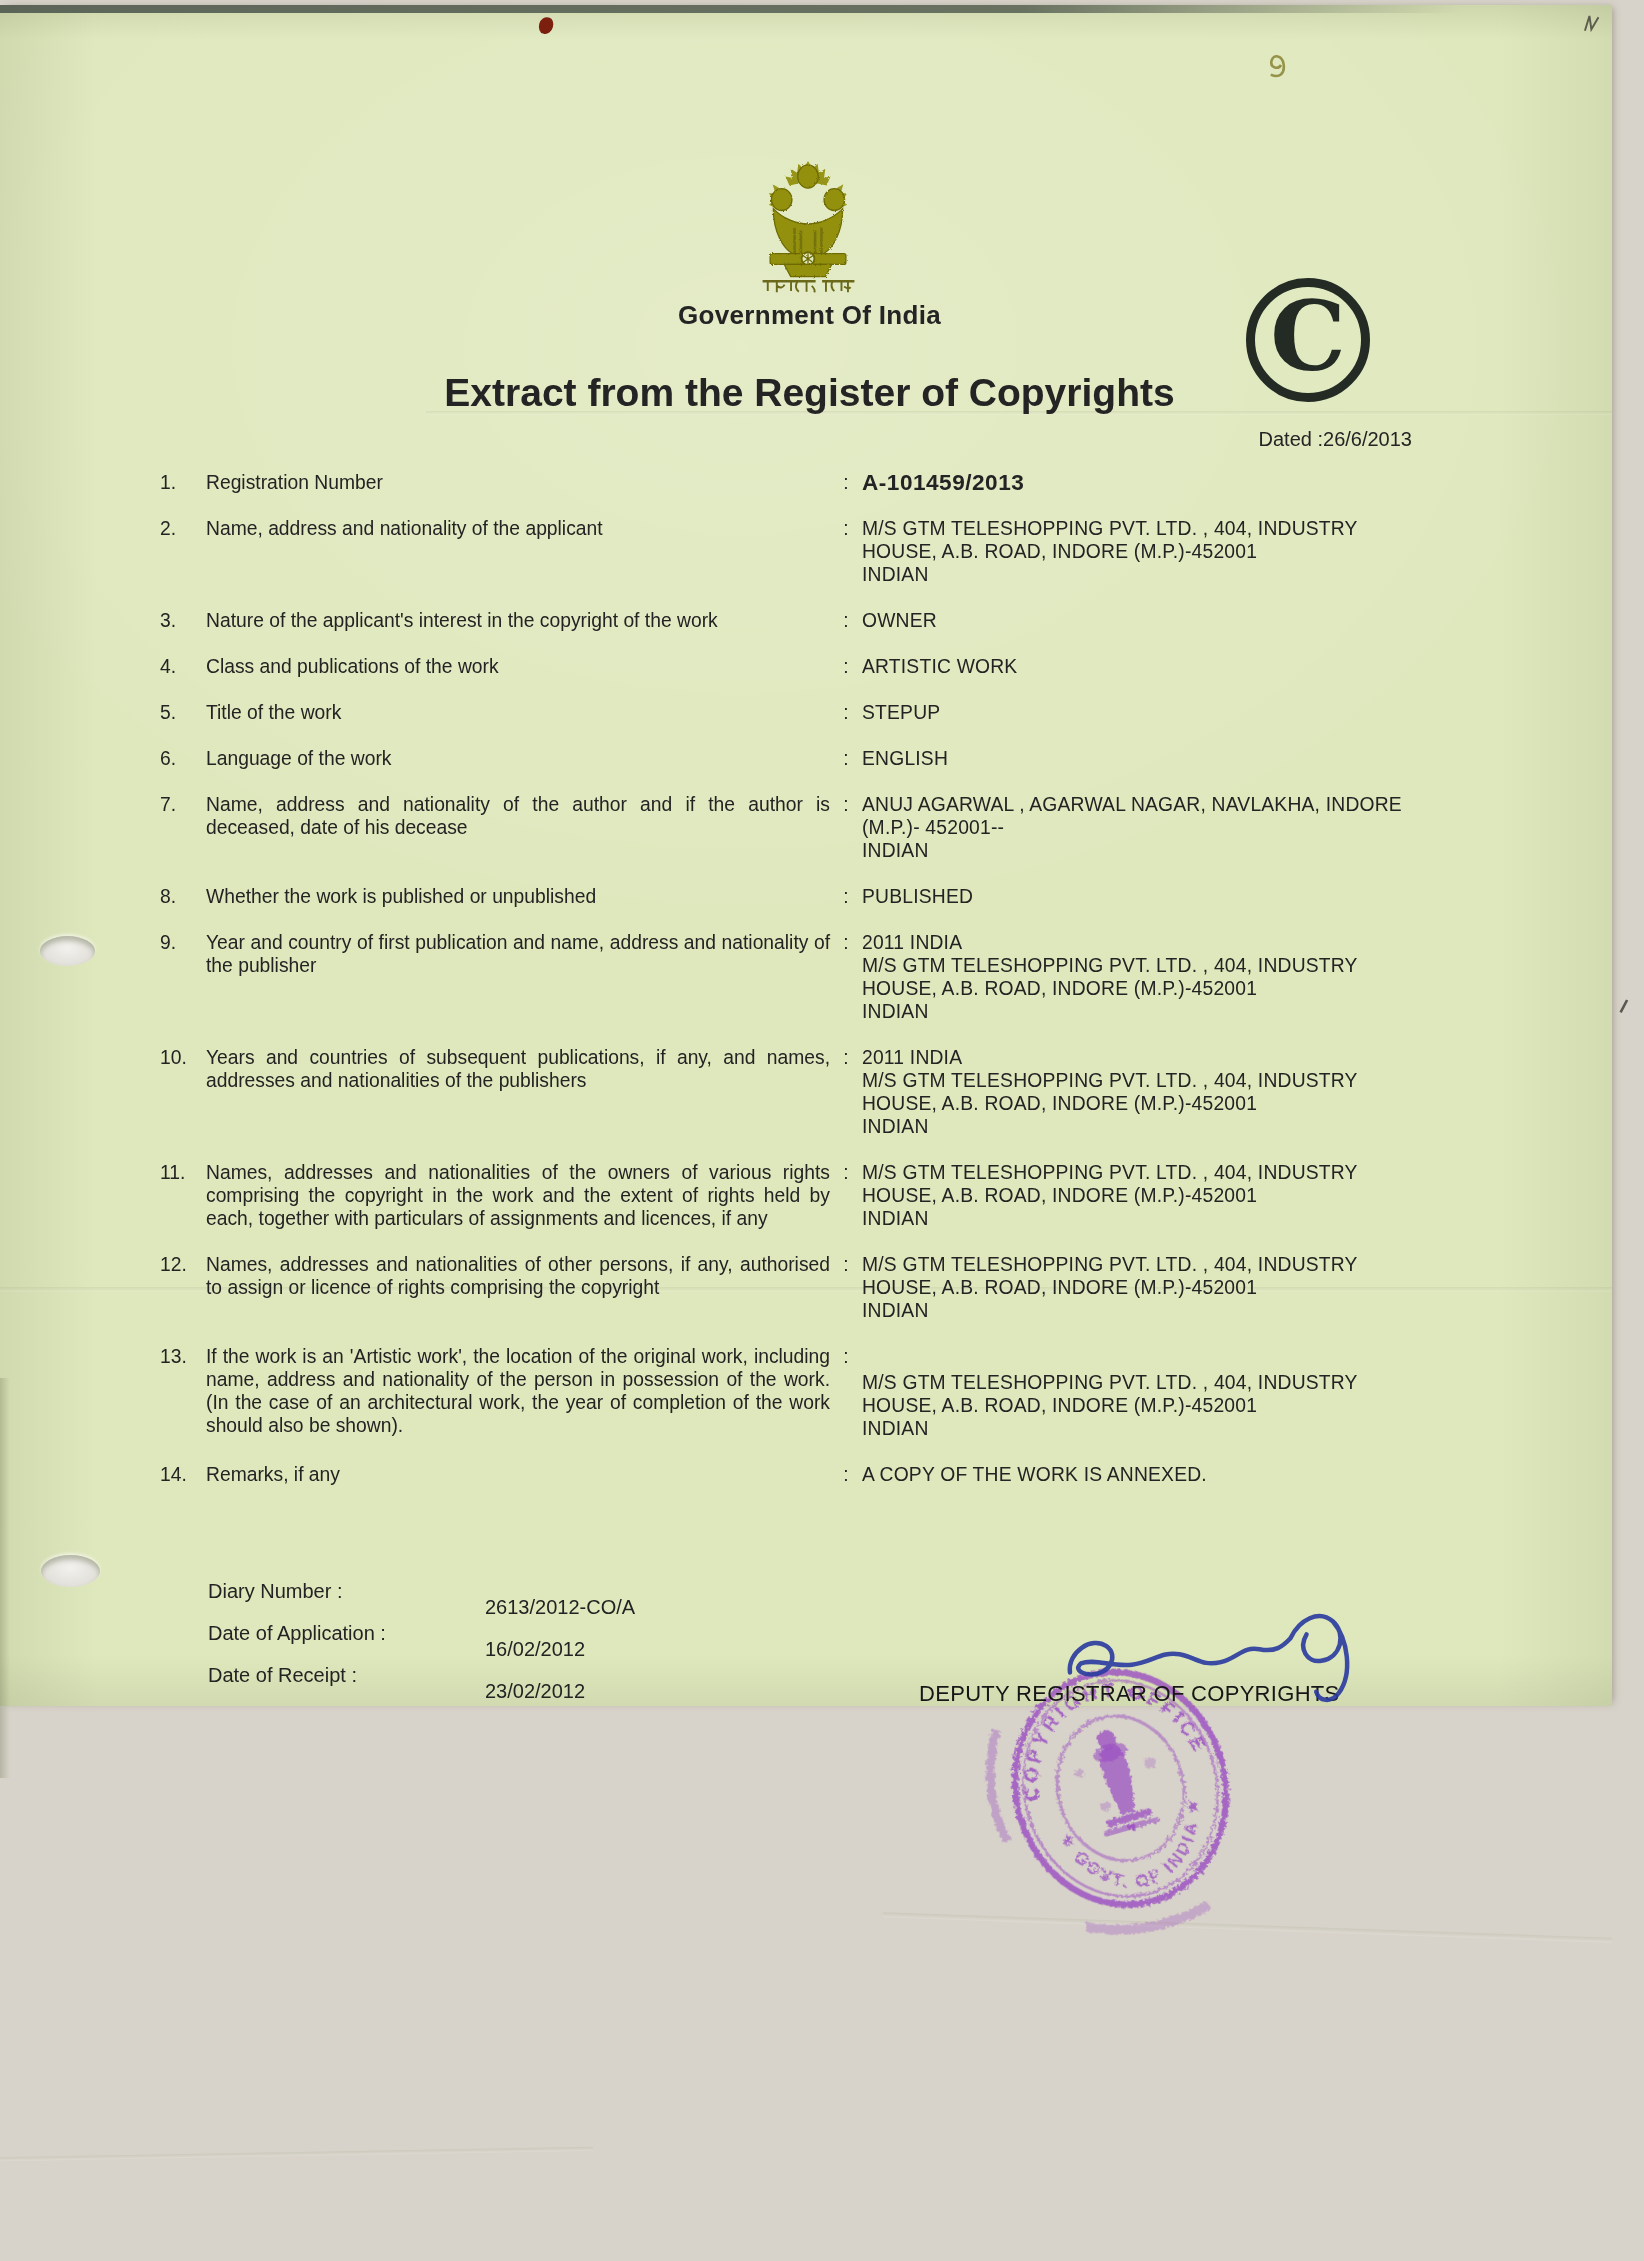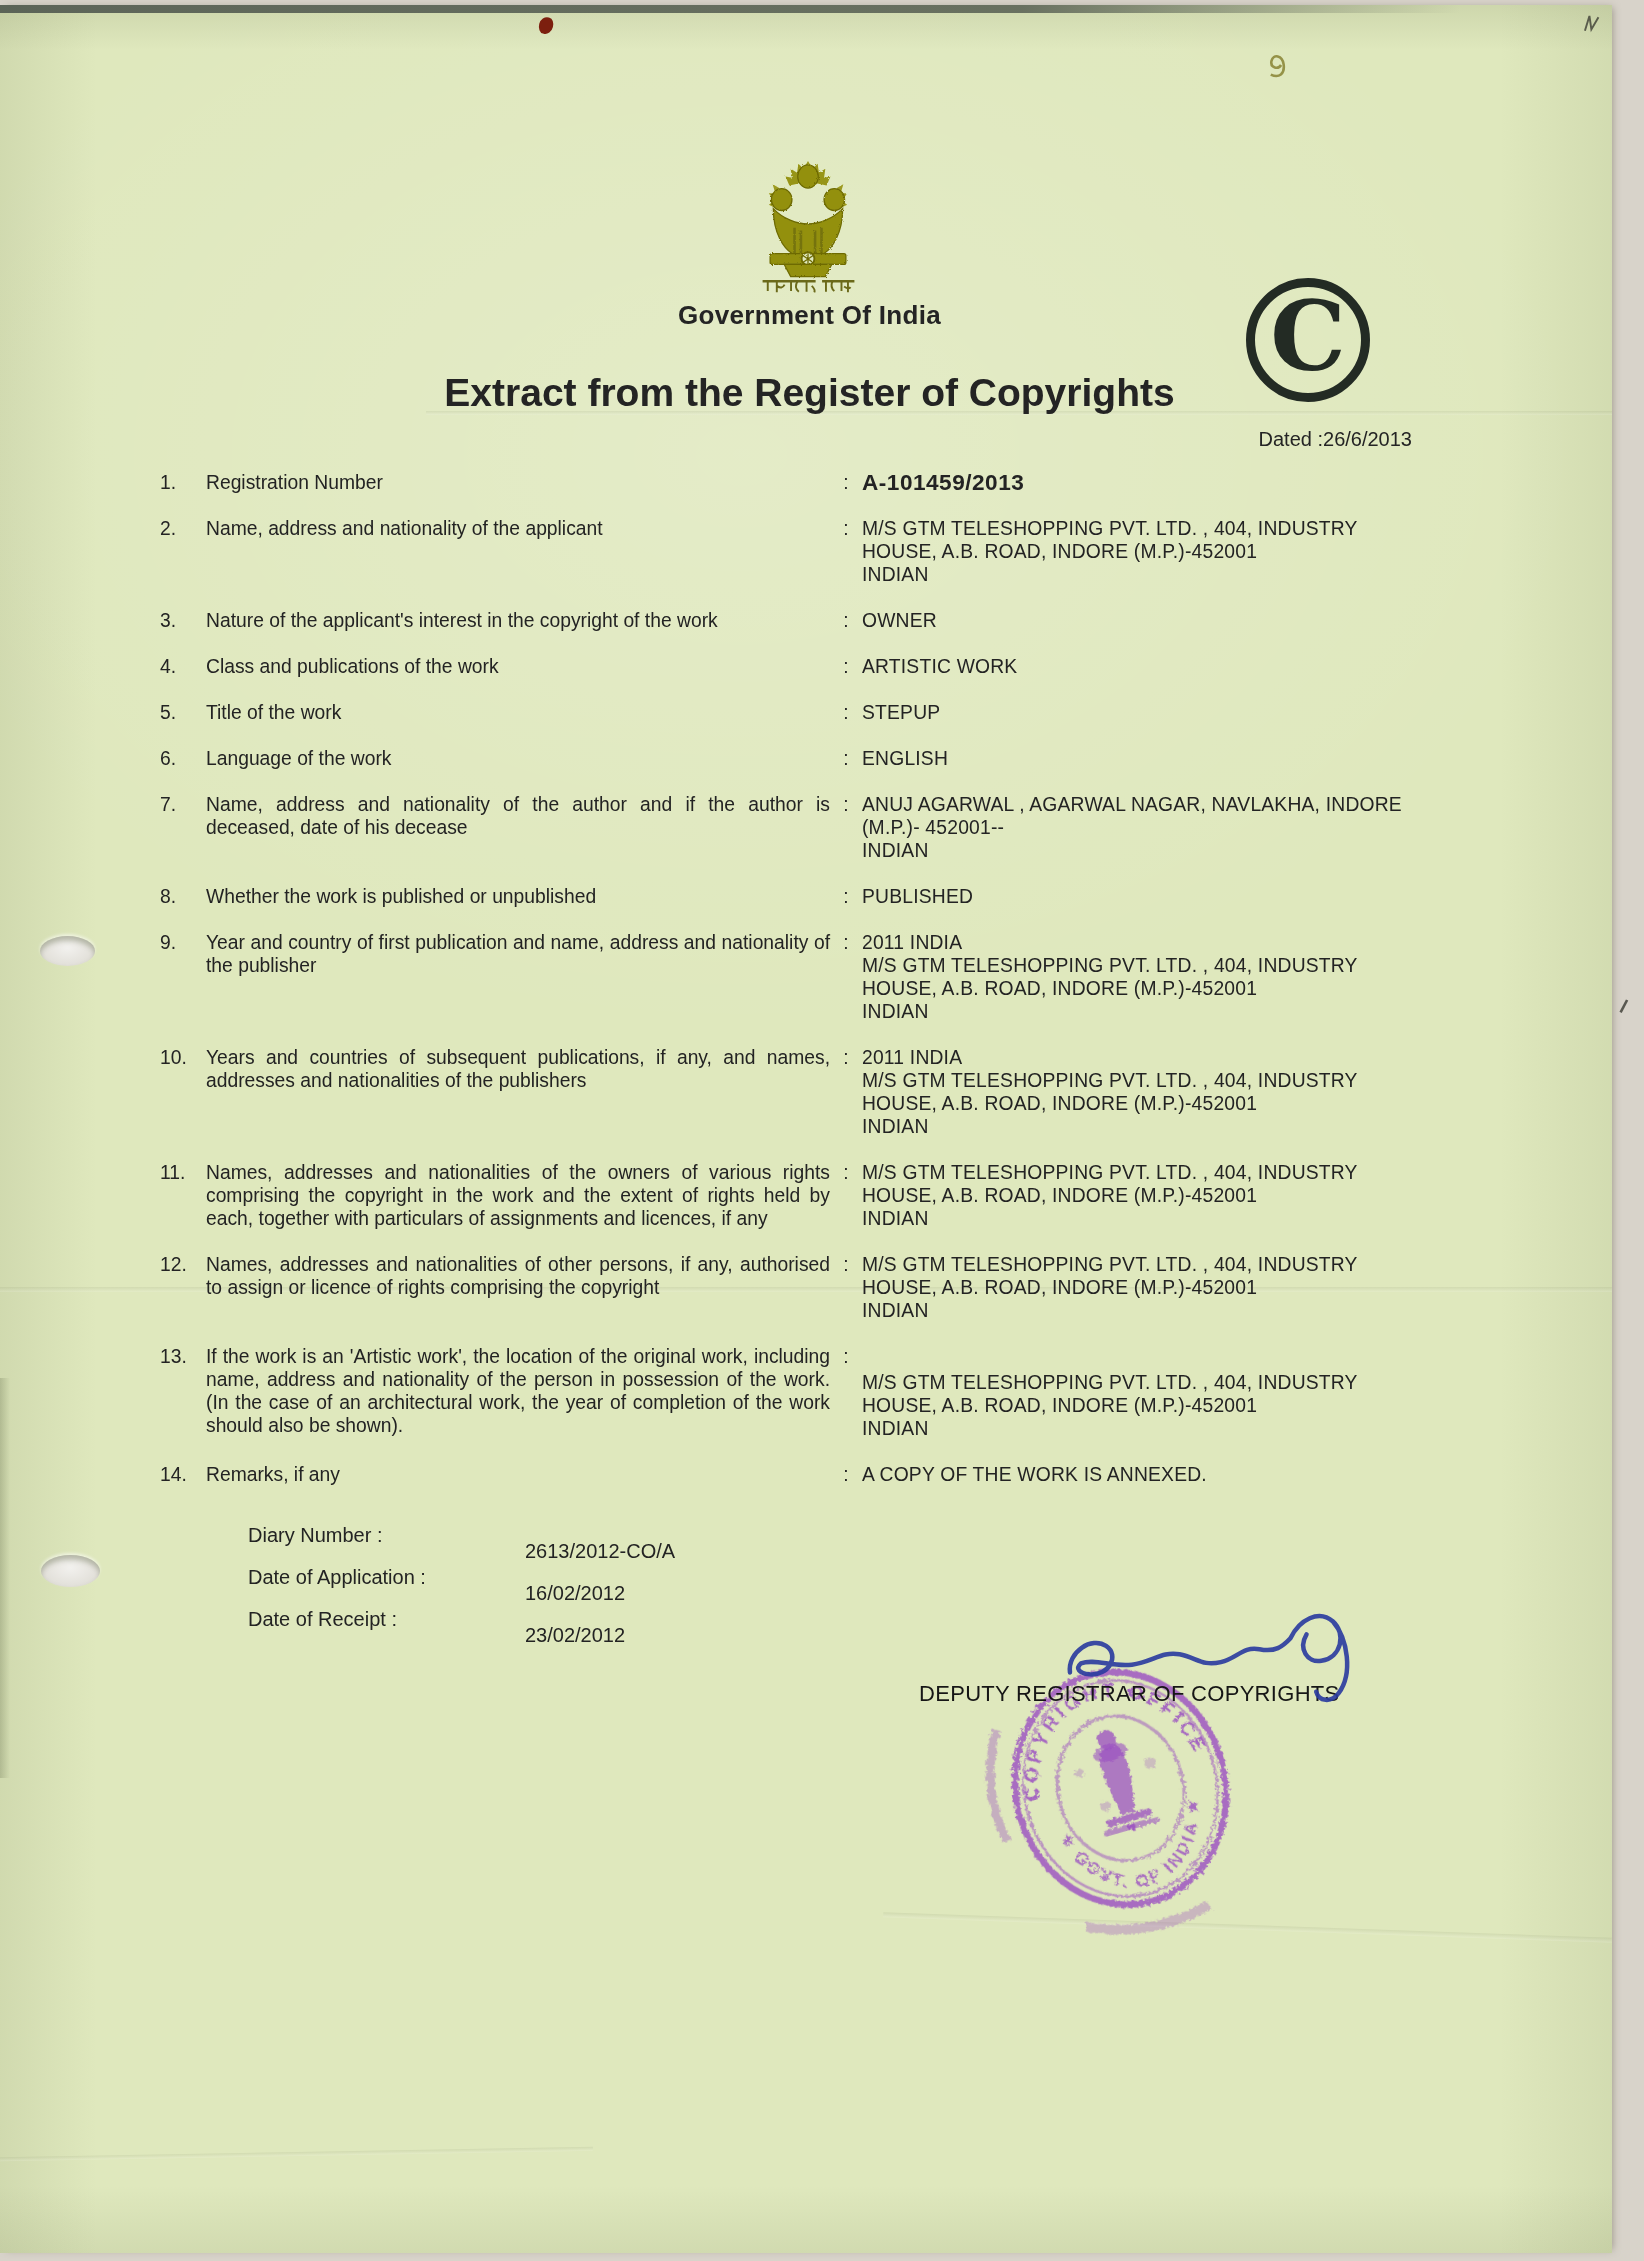--- a/index.html
+++ b/index.html
@@ -5,21 +5,21 @@
   html,body{margin:0;padding:0;}
   body{
     width:1644px;height:2261px;
     font-family:"Liberation Sans","DejaVu Sans",sans-serif;
     background:#d8d3ca;
     position:relative;overflow:hidden;
   }
   .scan{position:absolute;inset:0;}
   
   .paper{
-    position:absolute;left:0;top:5.2px;width:1612px;height:2248px;
+    position:absolute;left:0;top:5.2px;width:1612px;height:1701px;
     background:
       radial-gradient(ellipse 1225px 838px at 46% 20%, rgba(255,255,255,.16), transparent 70%),
       linear-gradient(90deg, rgba(120,130,88,.14), transparent 6%, transparent 93%, rgba(120,130,88,.12)),
       linear-gradient(180deg, rgba(125,135,95,.18), transparent 2%, transparent 97%, rgba(125,135,95,.14)),
       #dfe8bd;
     box-shadow:3.9px 0 7.7px -2.6px rgba(95,90,72,.5);
   }
   .top-dark-edge{
     position:absolute;left:0;top:0;width:1460px;height:7.7px;
     background:linear-gradient(90deg,#49514a 0%,#565e52 70%,rgba(86,94,82,0));
@@ -62,21 +62,21 @@
   .items{position:absolute;left:0;top:466px;width:1483px;}
   .row{display:flex;align-items:flex-start;margin-bottom:23px;
     font-size:19.3px;line-height:23px;color:#232323;}
   .num{flex:none;width:46px;margin-left:160px;}
   .label{flex:none;width:624px;text-align:justify;text-align-last:left;}
   .colon{flex:none;width:32px;text-align:center;}
   .value{flex:1 1 auto;white-space:pre-line;letter-spacing:0.2px;}
   .value.strong{font-weight:bold;font-size:22.6px;letter-spacing:0.5px;}
   .value.offset{margin-top:26px;}
   
-  .diary{position:absolute;left:0;top:1517px;width:903px;font-size:20px;line-height:26px;color:#232323;padding-left:40px;}
+  .diary{position:absolute;left:0;top:1573px;width:903px;font-size:20px;line-height:26px;color:#232323;}
   .diary-row{display:flex;}
   .diary-label{flex:none;width:277px;margin-left:208px;}
   .diary-value{flex:none;margin-top:16px;}
   
   .stamp-svg{position:absolute;left:953px;top:1590px;z-index:1;filter:blur(0.3px);}
   .deputy{position:absolute;left:919px;top:1676px;width:400px;z-index:2;
     font-size:22px;letter-spacing:0.3px;color:#161616;white-space:nowrap;}
   .sig-svg{position:absolute;left:1030px;top:1577px;z-index:3;}
   .tiny-mark{position:absolute;}
 </style>

